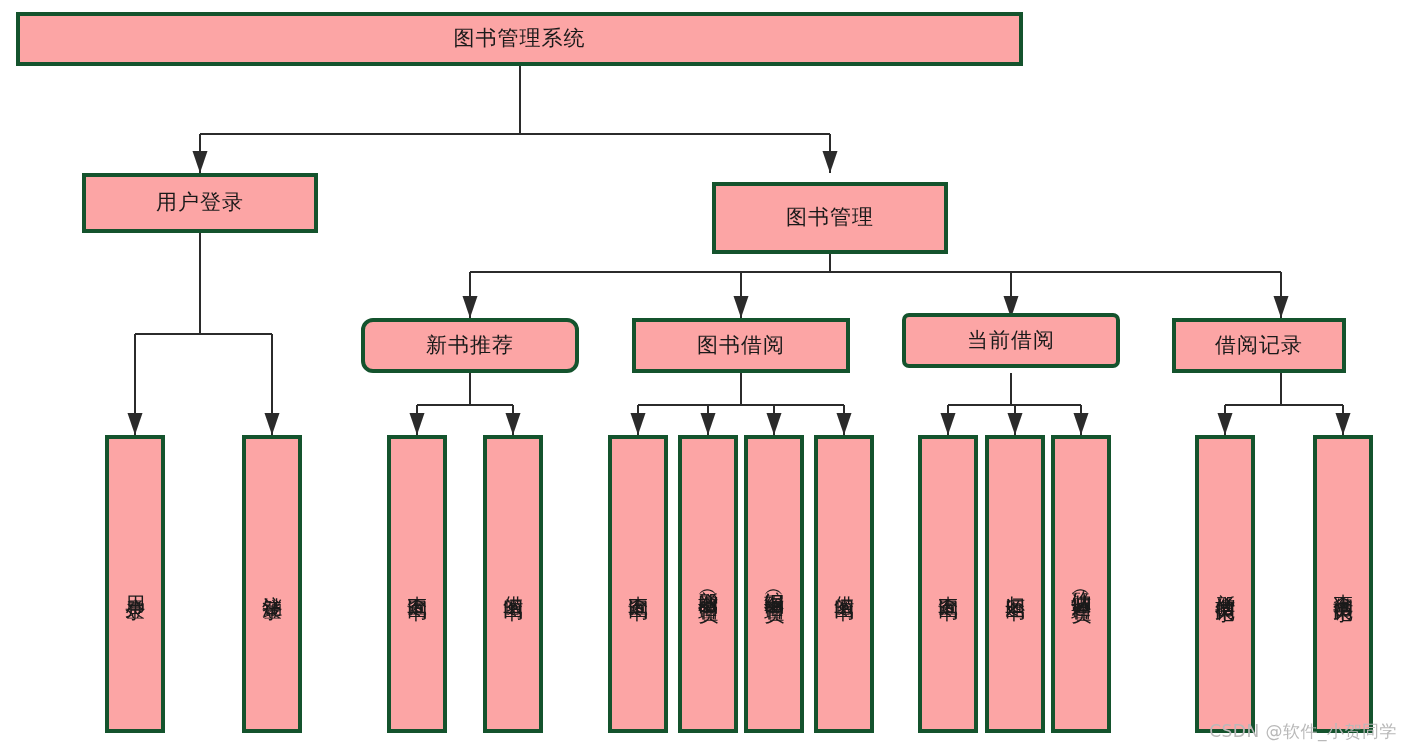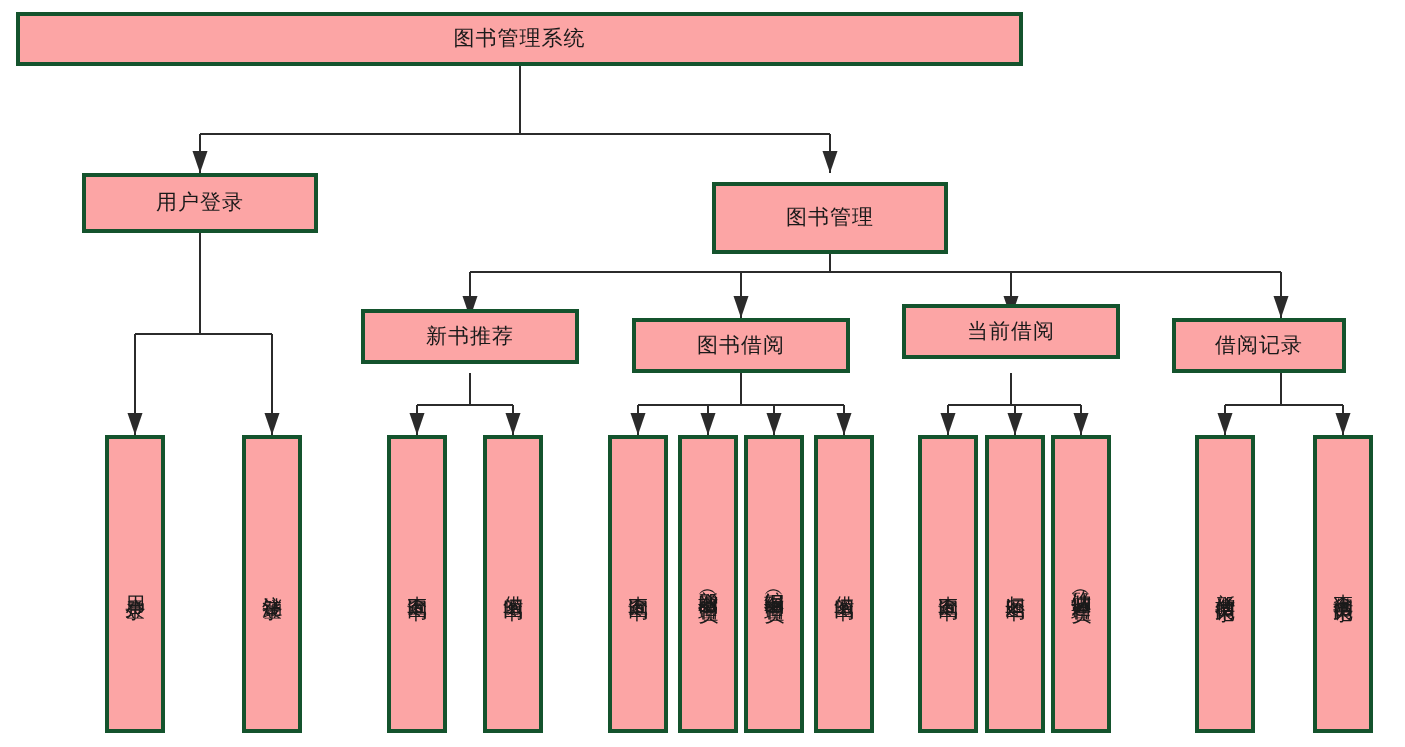--- a/index.html
+++ b/index.html
@@ -136,27 +136,27 @@
   <div id="nodes">
       <div class="node horiz" style="left: 16px; top: 12px; width: 1007px; height: 54px;">
         <span class="hlabel">图书管理系统</span>
       </div>
       <div class="node horiz" style="left: 82px; top: 173px; width: 236px; height: 60px;">
         <span class="hlabel">用户登录</span>
       </div>
       <div class="node horiz" style="left: 712px; top: 173px; width: 236px; height: 72px; margin-top: 9px;">
         <span class="hlabel">图书管理</span>
       </div>
-      <div class="node horiz" style="left: 361px; top: 309px; width: 218px; height: 55px;">
+      <div class="node horiz" style="left: 361px; top: 318px; width: 218px; height: 55px; border-radius: 12px;">
         <span class="hlabel">新书推荐</span>
       </div>
       <div class="node horiz" style="left: 632px; top: 318px; width: 218px; height: 55px; align-items: center;">
         <span class="hlabel">图书借阅</span>
       </div>
-      <div class="node horiz" style="left: 902px; top: 304px; width: 218px; height: 55px;">
+      <div class="node horiz" style="left: 902px; top: 313px; width: 218px; height: 55px; border-radius: 7px;">
         <span class="hlabel">当前借阅</span>
       </div>
       <div class="node horiz" style="left: 1172px; top: 318px; width: 174px; height: 55px;">
         <span class="hlabel">借阅记录</span>
       </div>
       <div class="node vert" style="left: 105px; top: 435px; width: 60px; height: 298px;">
         <span class="vlabel">用户登录</span>
       </div>
       <div class="node vert" style="left: 242px; top: 435px; width: 60px; height: 298px;">
         <span class="vlabel">注销登录</span>
@@ -188,13 +188,14 @@
       <div class="node vert" style="left: 1051px; top: 435px; width: 60px; height: 298px;">
         <span class="vlabel">确认归还（管理员）</span>
       </div>
       <div class="node vert" style="left: 1195px; top: 435px; width: 60px; height: 298px;">
         <span class="vlabel">新增借阅记录</span>
       </div>
       <div class="node vert" style="left: 1313px; top: 435px; width: 60px; height: 298px;">
         <span class="vlabel">查询借阅记录</span>
       </div>
     </div>
+  <div id="watermark">CSDN @软件_小贺同学</div>
 </div>
 
 </body></html>

